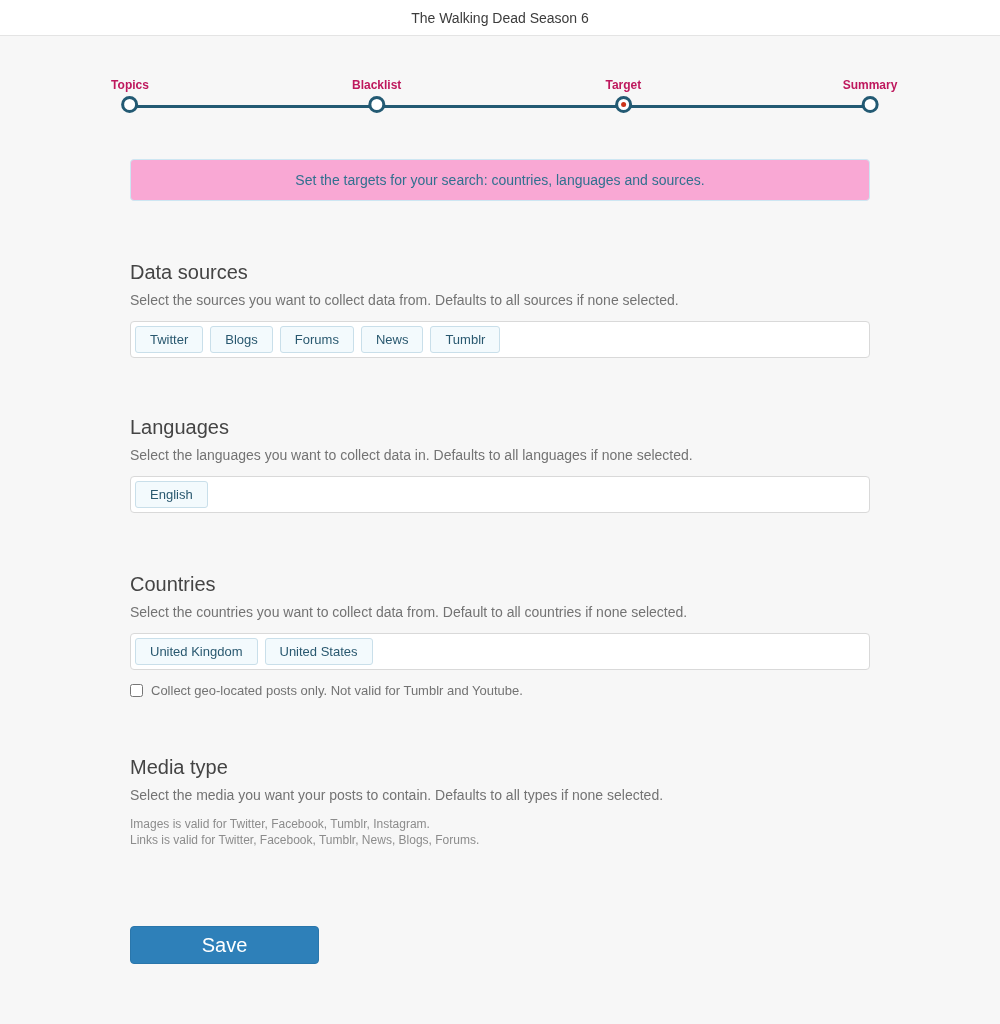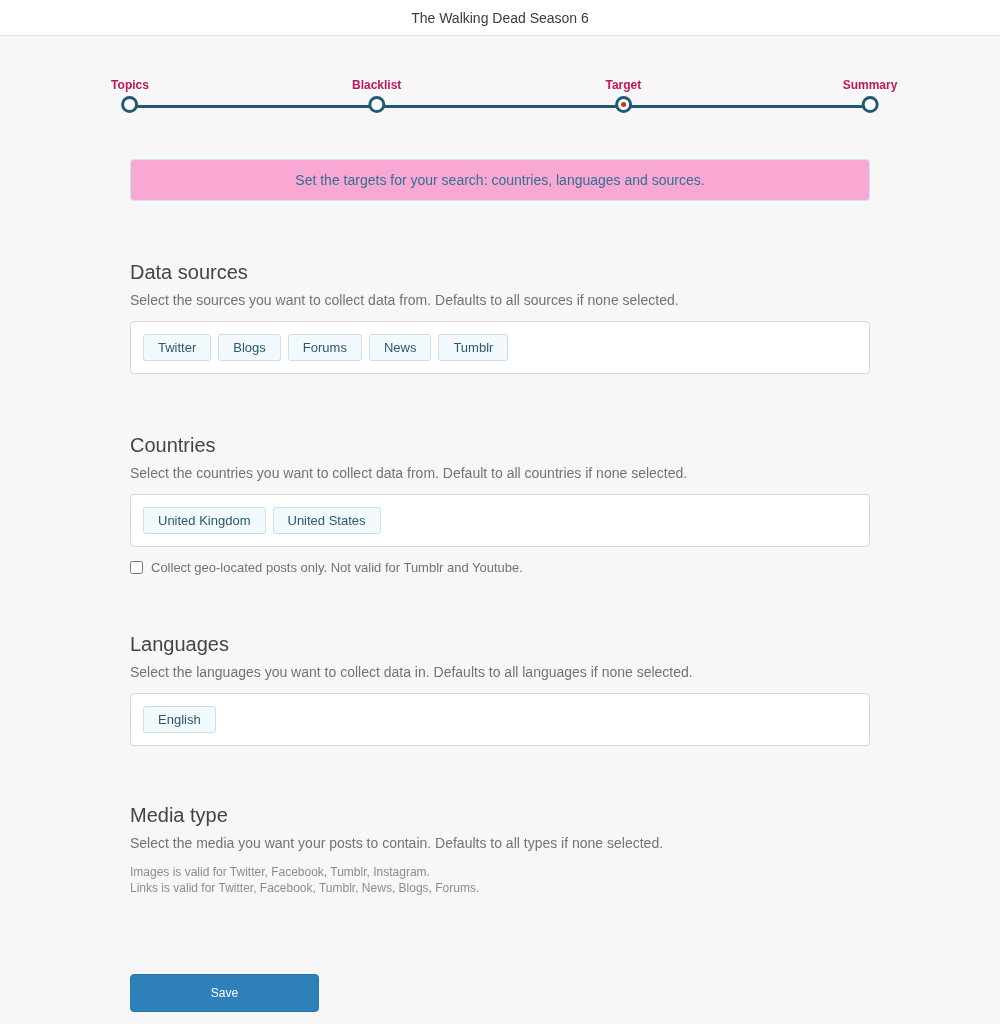--- a/index.html
+++ b/index.html
@@ -106,21 +106,21 @@
   }
   .section .desc {
     font-size: 14px;
     color: #737373;
     margin-bottom: 13px;
   }
   .tag-box {
     background: #ffffff;
     border: 1px solid #d9d9d9;
     border-radius: 4px;
-    padding: 12px;
+    padding: 4px;
     min-height: 36px;
     display: flex;
     align-items: center;
     flex-wrap: wrap;
     cursor: text;
   }
   .tag {
     display: inline-block;
     padding: 5px 14px;
     margin: 0 7px 0 0;
@@ -155,21 +155,21 @@
   }
   
   .save-btn {
     margin-top: 78px;
     width: 189px;
     height: 38px;
     background: #2e80b9;
     border: 1px solid #2a76ab;
     border-radius: 4px;
     color: #ffffff;
-    font-size: 12px;
+    font-size: 20px;
     font-family: "Liberation Sans", sans-serif;
     cursor: pointer;
     display: block;
   }
 </style>
 </head>
 <body>
 
 <header class="top-bar">
   <span class="title">The Walking Dead Season 6</span>
@@ -205,45 +205,45 @@
 
   <div class="section">
     <h2>Data sources</h2>
     <div class="desc">Select the sources you want to collect data from. Defaults to all sources if none selected.</div>
     <div class="tag-box">
         <span class="tag">Twitter</span>
         <span class="tag">Blogs</span>
         <span class="tag">Forums</span>
         <span class="tag">News</span>
         <span class="tag">Tumblr</span>
+      </div>
+  </div>
+
+  <div class="section tight">
+    <h2>Languages</h2>
+    <div class="desc">Select the languages you want to collect data in. Defaults to all languages if none selected.</div>
+    <div class="tag-box">
+        <span class="tag">English</span>
       </div>
   </div>
 
   <div class="section">
     <h2>Countries</h2>
     <div class="desc">Select the countries you want to collect data from. Default to all countries if none selected.</div>
     <div class="tag-box">
         <span class="tag">United Kingdom</span>
         <span class="tag">United States</span>
       </div>
     <label class="checkbox-row">
       <input type="checkbox" style="">
       <span>Collect geo-located posts only. Not valid for Tumblr and Youtube.</span>
     </label>
   </div>
 
   <div class="section tight">
-    <h2>Languages</h2>
-    <div class="desc">Select the languages you want to collect data in. Defaults to all languages if none selected.</div>
-    <div class="tag-box">
-        <span class="tag">English</span>
-      </div>
-  </div>
-
-  <div class="section tight">
     <h2>Media type</h2>
     <div class="desc">Select the media you want your posts to contain. Defaults to all types if none selected.</div>
     <div class="notes">
       <div>Images is valid for Twitter, Facebook, Tumblr, Instagram.</div>
       <div>Links is valid for Twitter, Facebook, Tumblr, News, Blogs, Forums.</div>
     </div>
   </div>
 
   <button class="save-btn">Save</button>
 

